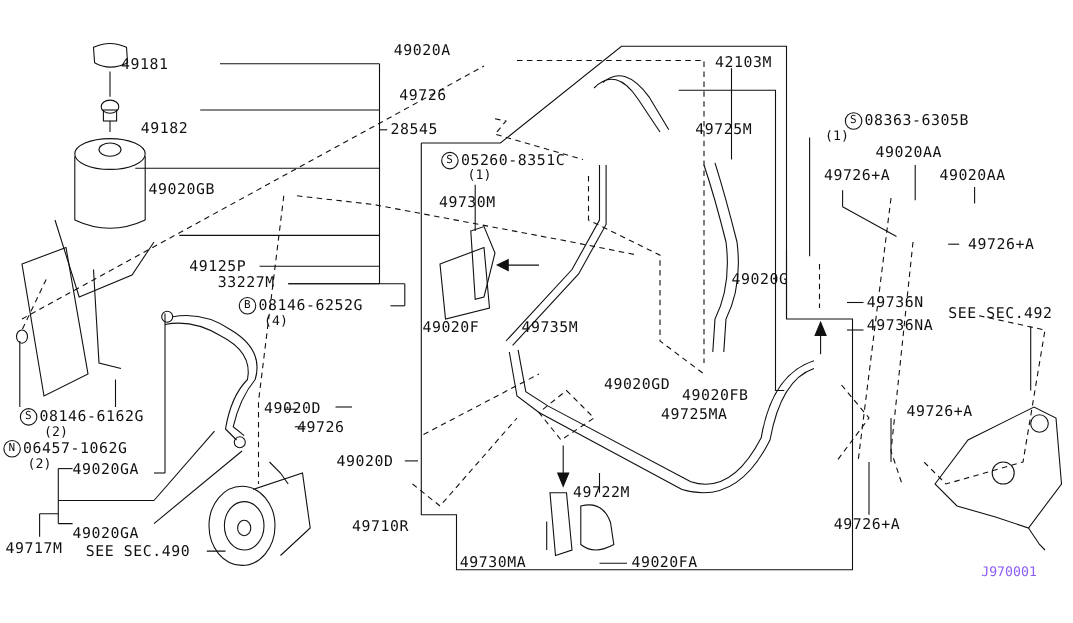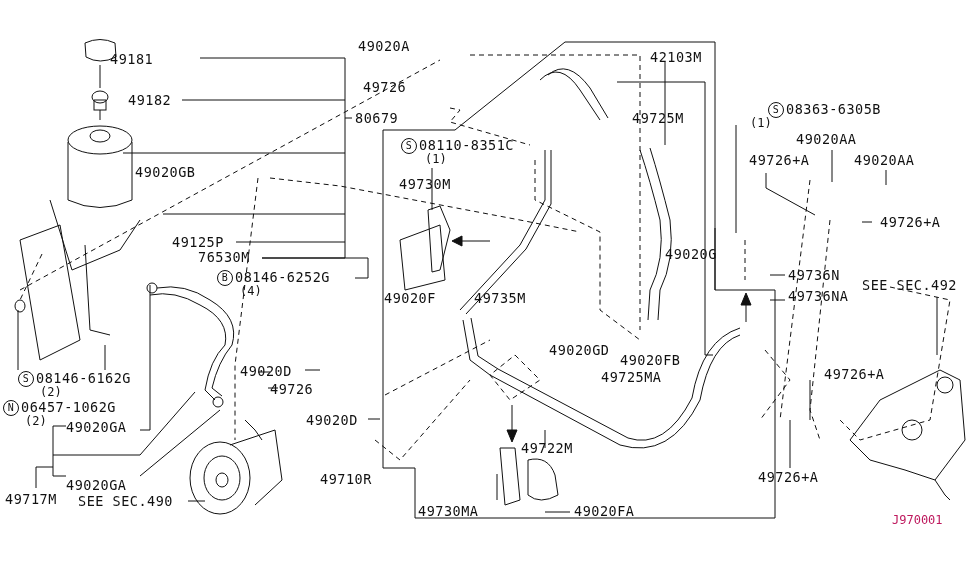--- a/index.html
+++ b/index.html
@@ -1,21 +1,21 @@
 <!DOCTYPE html>
 <html><head>
 <meta charset="utf-8">
 <style>
   html, body { margin: 0; padding: 0; background: #ffffff; }
   body { width: 975px; height: 566px; position: relative; overflow: hidden; font-family: "DejaVu Sans Mono", monospace; }
   #canvas { position: absolute; left: 0; top: 0; width: 975px; height: 566px; }
   .lbl { position: absolute; font-family: "DejaVu Sans Mono", "Liberation Mono", monospace; font-size: 13.5px; color: #111; white-space: nowrap; line-height: 14px; letter-spacing: 0.5px; cursor: pointer; }
   .sub { position: absolute; font-family: "DejaVu Sans Mono", monospace; font-size: 12px; color: #111; white-space: nowrap; line-height: 12px; }
   .circ { display: inline-block; width: 14px; height: 14px; border: 1px solid #111; border-radius: 50%; text-align: center; font-size: 10px; line-height: 14px; margin-right: 2px; vertical-align: middle; }
-  .ref { position: absolute; font-size: 12px; color: #be185d; font-family: "DejaVu Sans Mono", monospace; }
+  .ref { position: absolute; font-size: 12px; color: #8b5cf6; font-family: "DejaVu Sans Mono", monospace; }
   svg line, svg path, svg rect, svg ellipse, svg circle, svg polyline, svg polygon { stroke: #111; fill: none; stroke-width: 1; }
   svg .dash { stroke-dasharray: 5 4; }
   svg .fill { fill: #111; }
 </style>
 </head>
 <body>
 
 <svg id="canvas" viewBox="0 0 975 566" xmlns="http://www.w3.org/2000/svg">
 
   <g>
@@ -153,25 +153,25 @@
     <line x1="770" y1="300" x2="785" y2="300"></line>
     <line x1="665" y1="62" x2="665" y2="145"></line>
     <line x1="432" y1="168" x2="432" y2="210"></line>
     <line x1="497" y1="474" x2="497" y2="500"></line>
     <line x1="545" y1="512" x2="570" y2="512"></line>
     <line x1="545" y1="430" x2="545" y2="448"></line>
   </g>
 </svg>
 
 <div class="lbl" style="left:110px;top:52px">49181</div>
-<div class="lbl" style="left:128px;top:93px">49182</div>
-<div class="lbl" style="left:355px;top:111px">80679</div>
+<div class="lbl" style="left:128px;top:110px">49182</div>
+<div class="lbl" style="left:355px;top:111px">28545</div>
 <div class="lbl" style="left:135px;top:165px">49020GB</div>
 <div class="lbl" style="left:172px;top:235px">49125P</div>
-<div class="lbl" style="left:198px;top:250px">76530M</div>
+<div class="lbl" style="left:198px;top:250px">33227M</div>
 <div class="lbl" style="left:217px;top:270px">
   <span class="circ">B</span><span>08146-6252G</span>
 </div>
 <div class="sub" style="left:240px;top:285px">(4)</div>
 
 <div class="lbl" style="left:18px;top:371px">
   <span class="circ">S</span><span>08146-6162G</span>
 </div>
 <div class="sub" style="left:40px;top:386px">(2)</div>
 <div class="lbl" style="left:3px;top:400px">
@@ -184,21 +184,21 @@
 <div class="lbl" style="left:78px;top:494px">SEE SEC.490</div>
 
 <div class="lbl" style="left:240px;top:364px">49020D</div>
 <div class="lbl" style="left:270px;top:382px">49726</div>
 <div class="lbl" style="left:306px;top:413px">49020D</div>
 <div class="lbl" style="left:320px;top:472px">49710R</div>
 
 <div class="lbl" style="left:358px;top:39px">49020A</div>
 <div class="lbl" style="left:363px;top:80px">49726</div>
 <div class="lbl" style="left:401px;top:138px">
-  <span class="circ">S</span><span>08110-8351C</span>
+  <span class="circ">S</span><span>05260-8351C</span>
 </div>
 <div class="sub" style="left:425px;top:153px">(1)</div>
 <div class="lbl" style="left:399px;top:177px">49730M</div>
 <div class="lbl" style="left:384px;top:291px">49020F</div>
 <div class="lbl" style="left:474px;top:291px">49735M</div>
 
 <div class="lbl" style="left:650px;top:50px">42103M</div>
 <div class="lbl" style="left:632px;top:111px">49725M</div>
 <div class="lbl" style="left:665px;top:247px">49020G</div>
 <div class="lbl" style="left:549px;top:343px">49020GD</div>

